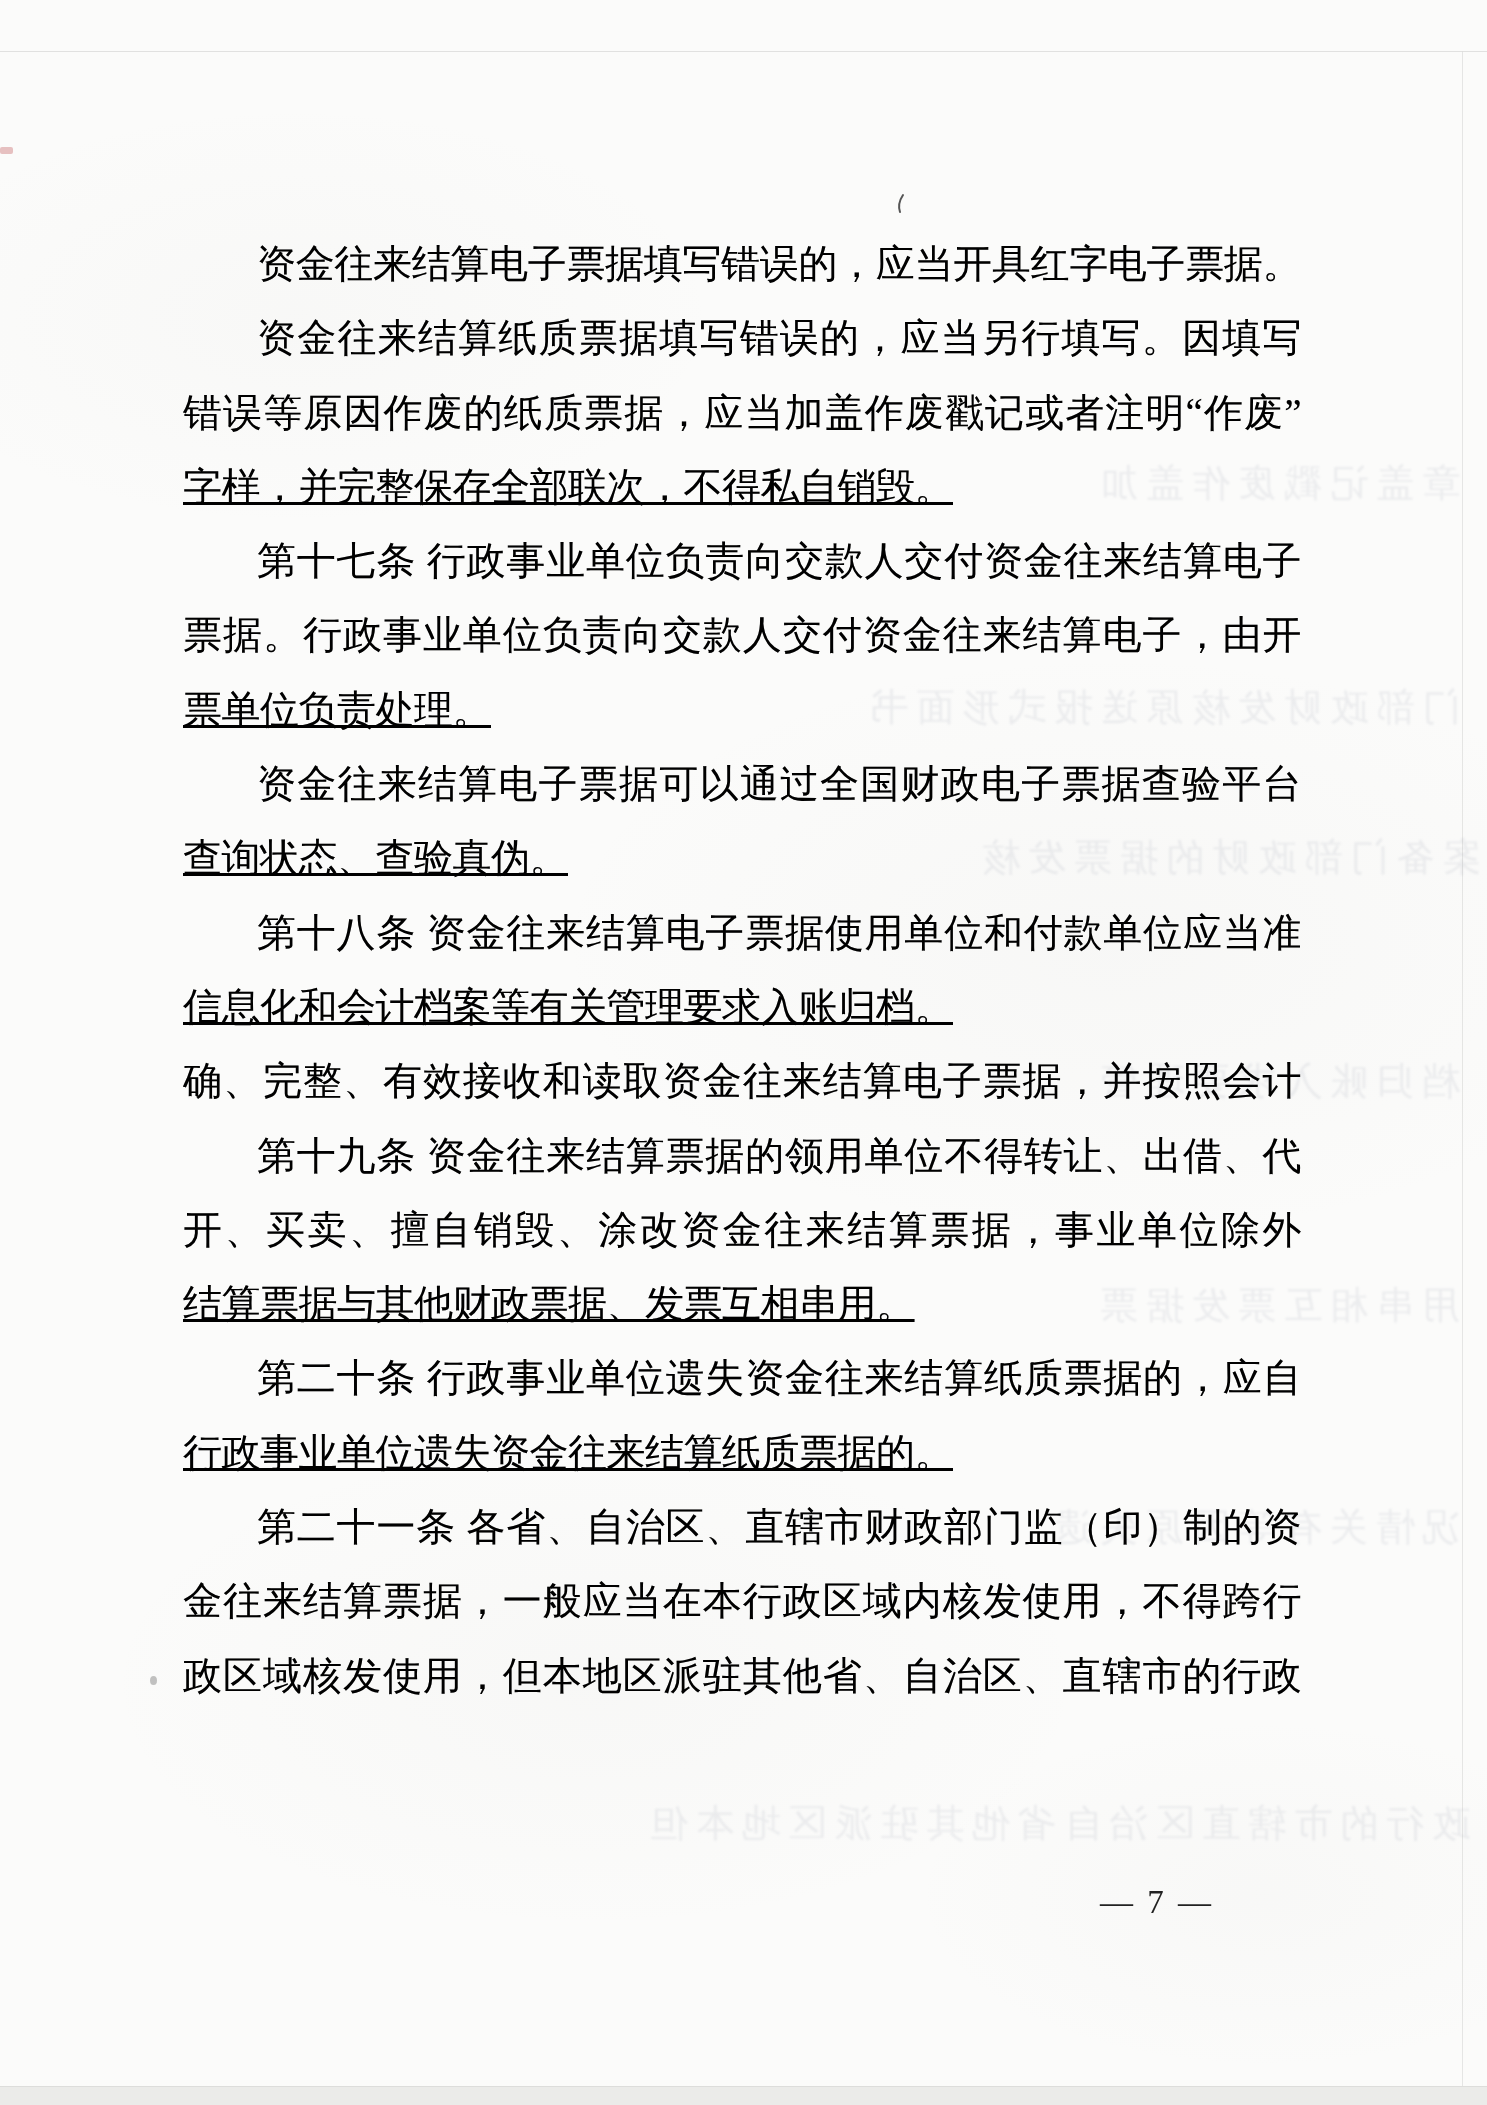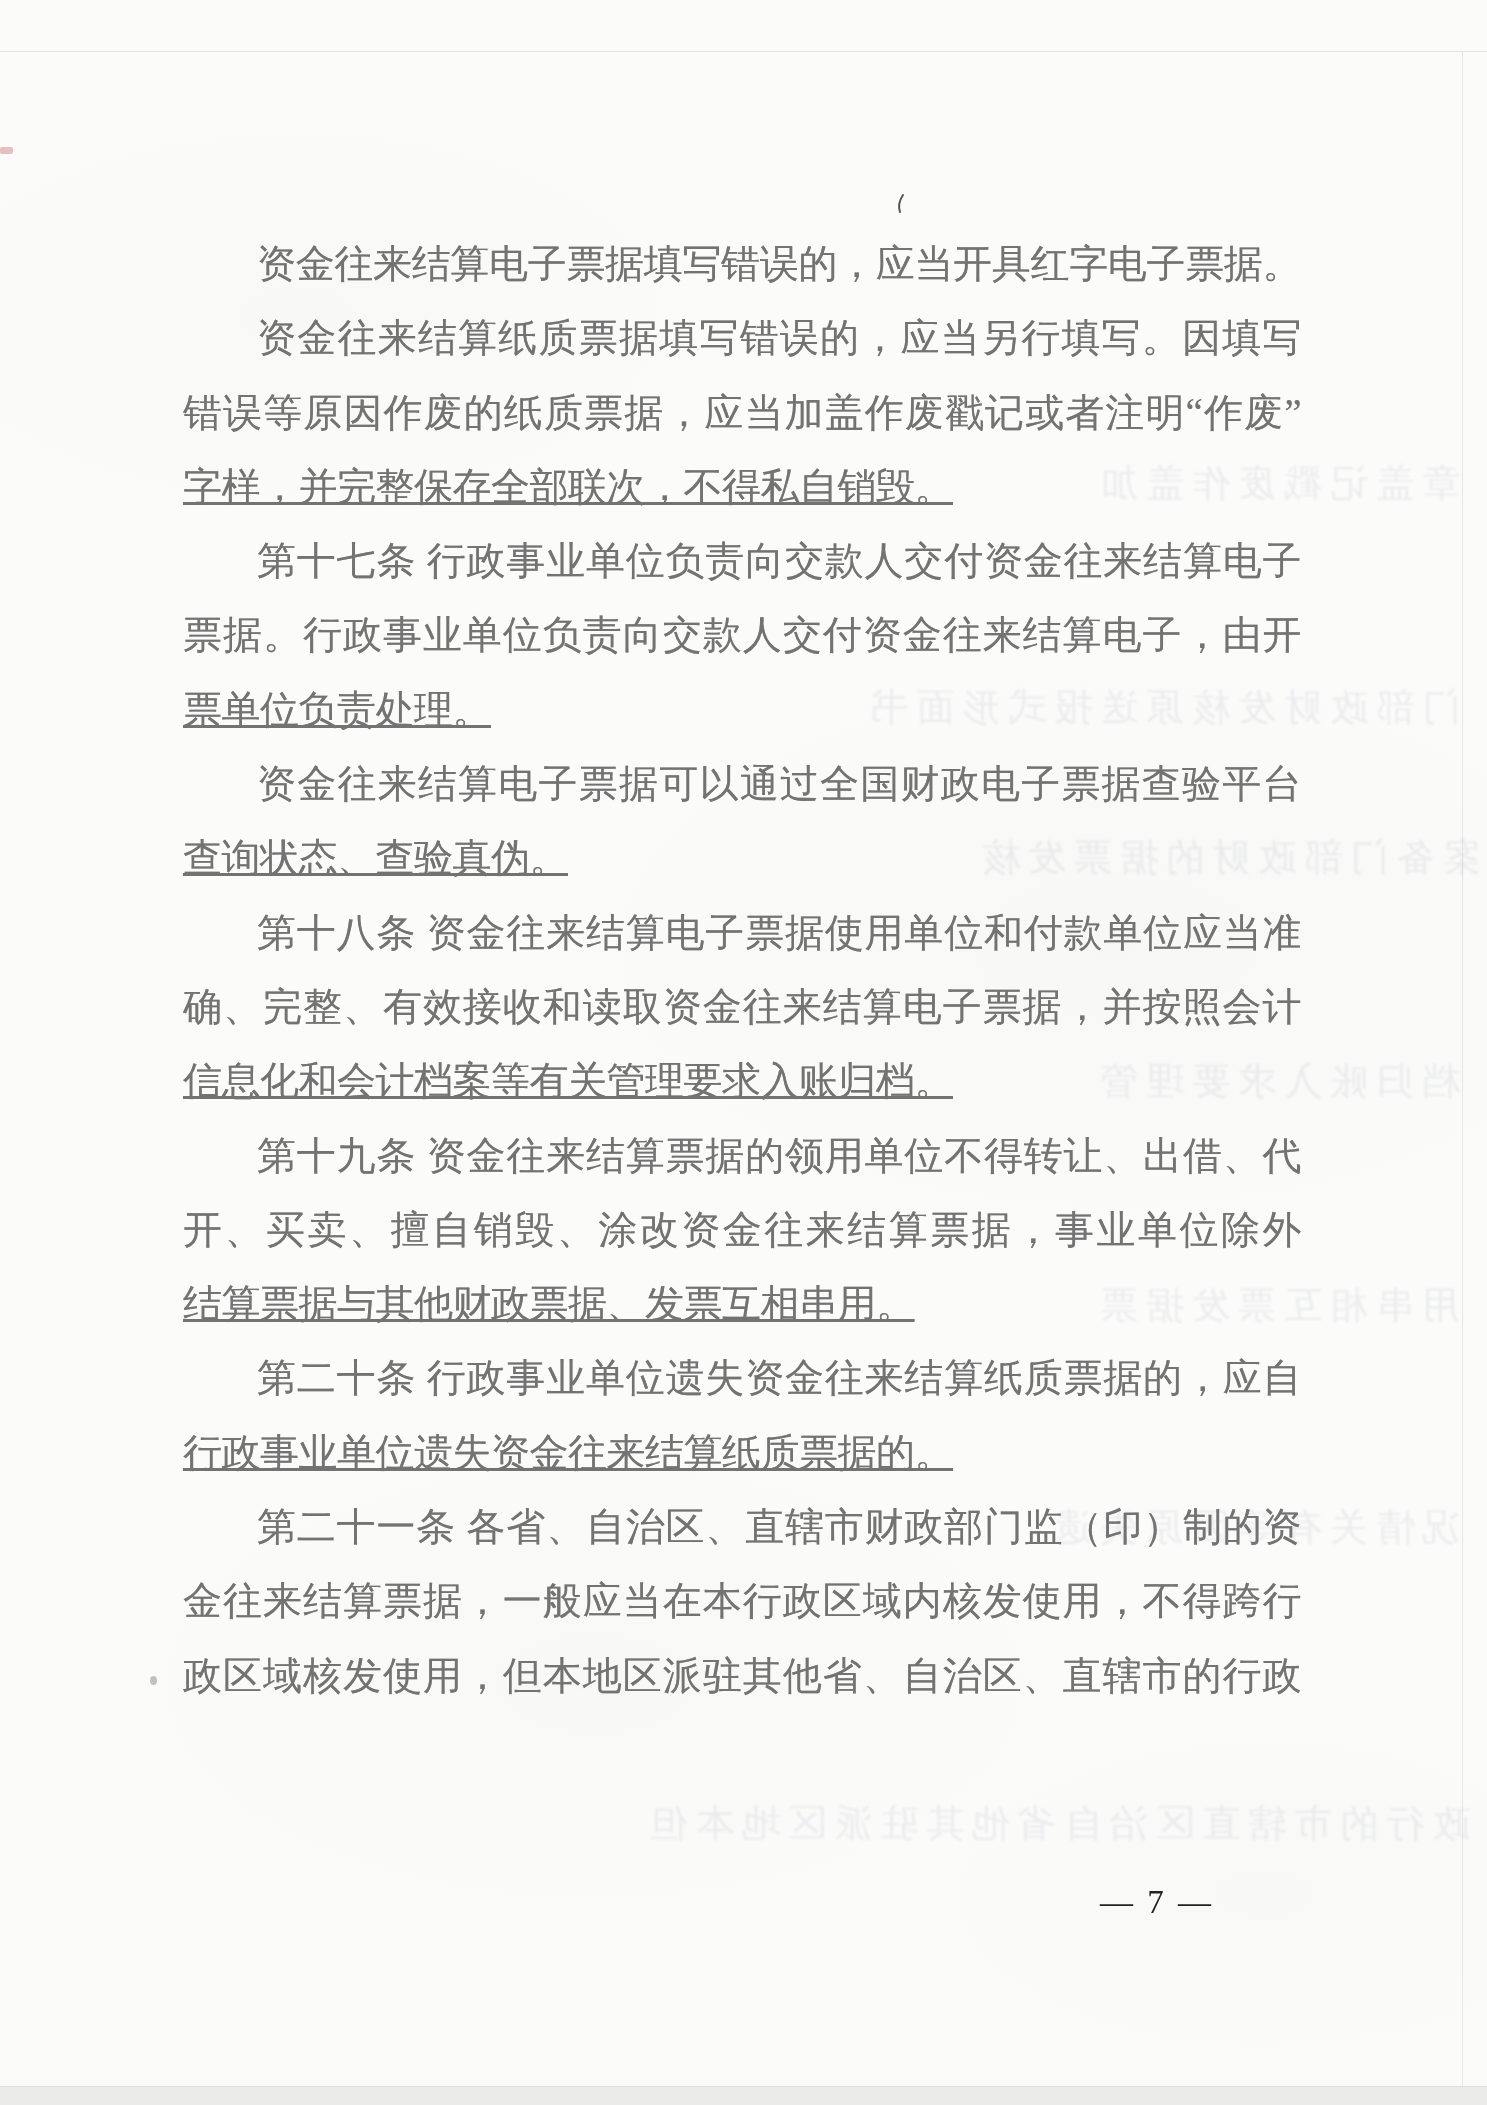--- a/index.html
+++ b/index.html
@@ -22,21 +22,21 @@
   }
 
   .textblock { position:absolute; left:183px; top:227px; width:1118px; }
   .line {
     font-size:39px;
     line-height:74.3px;
     height:74.3px;
     letter-spacing:-0.5px;
     text-align:justify;
     text-align-last:justify;
-    color:#737373;
+    color:#000000;
     text-shadow:0 0 0.5px rgba(20,20,20,.35);
   }
   .line.end { text-align-last:left;text-decoration:underline; }
   .line.indent { padding-left:74px; }
   .b { font-weight:normal; }
 
   
   .top-hairline { position:absolute; left:0; top:51px; width:1487px; height:1px; background:#dcdcda; opacity:.85; }
   .right-hairline { position:absolute; left:1462px; top:51px; width:1px; height:2037px; background:#dcdcda; opacity:.7; }
   .bottom-band { position:absolute; left:0; top:2086px; width:1487px; height:19px; background:#ebebe9; border-top:1px solid #dddddb; }
@@ -94,22 +94,22 @@
   <div class="line indent"><span>资金往来结算电子票据填写错误的，应当开具红字电子票据。</span></div>
   <div class="line indent"><span>资金往来结算纸质票据填写错误的，应当另行填写。因填写</span></div>
   <div class="line"><span>错误等原因作废的纸质票据，应当加盖作废戳记或者注明“作废”</span></div>
   <div class="line end"><span>字样，并完整保存全部联次，不得私自销毁。</span></div>
   <div class="line indent"><span class="b">第十七条</span><span> 行政事业单位负责向交款人交付资金往来结算电子</span></div>
   <div class="line"><span>票据。行政事业单位负责向交款人交付资金往来结算电子，由开</span></div>
   <div class="line end"><span>票单位负责处理。</span></div>
   <div class="line indent"><span>资金往来结算电子票据可以通过全国财政电子票据查验平台</span></div>
   <div class="line end"><span>查询状态、查验真伪。</span></div>
   <div class="line indent"><span class="b">第十八条</span><span> 资金往来结算电子票据使用单位和付款单位应当准</span></div>
+  <div class="line end"><span>信息化和会计档案等有关管理要求入账归档。</span></div>
   <div class="line"><span>确、完整、有效接收和读取资金往来结算电子票据，并按照会计</span></div>
-  <div class="line end"><span>信息化和会计档案等有关管理要求入账归档。</span></div>
   <div class="line indent"><span class="b">第十九条</span><span> 资金往来结算票据的领用单位不得转让、出借、代</span></div>
   <div class="line"><span>开、买卖、擅自销毁、涂改资金往来结算票据，事业单位除外</span></div>
   <div class="line end"><span>结算票据与其他财政票据、发票互相串用。</span></div>
   <div class="line indent"><span class="b">第二十条</span><span> 行政事业单位遗失资金往来结算纸质票据的，应自</span></div>
   <div class="line end"><span>行政事业单位遗失资金往来结算纸质票据的。</span></div>
   <div class="line indent"><span class="b">第二十一条</span><span> 各省、自治区、直辖市财政部门监（印）制的资</span></div>
   <div class="line"><span>金往来结算票据，一般应当在本行政区域内核发使用，不得跨行</span></div>
   <div class="line"><span>政区域核发使用，但本地区派驻其他省、自治区、直辖市的行政</span></div>
 </div>
 

